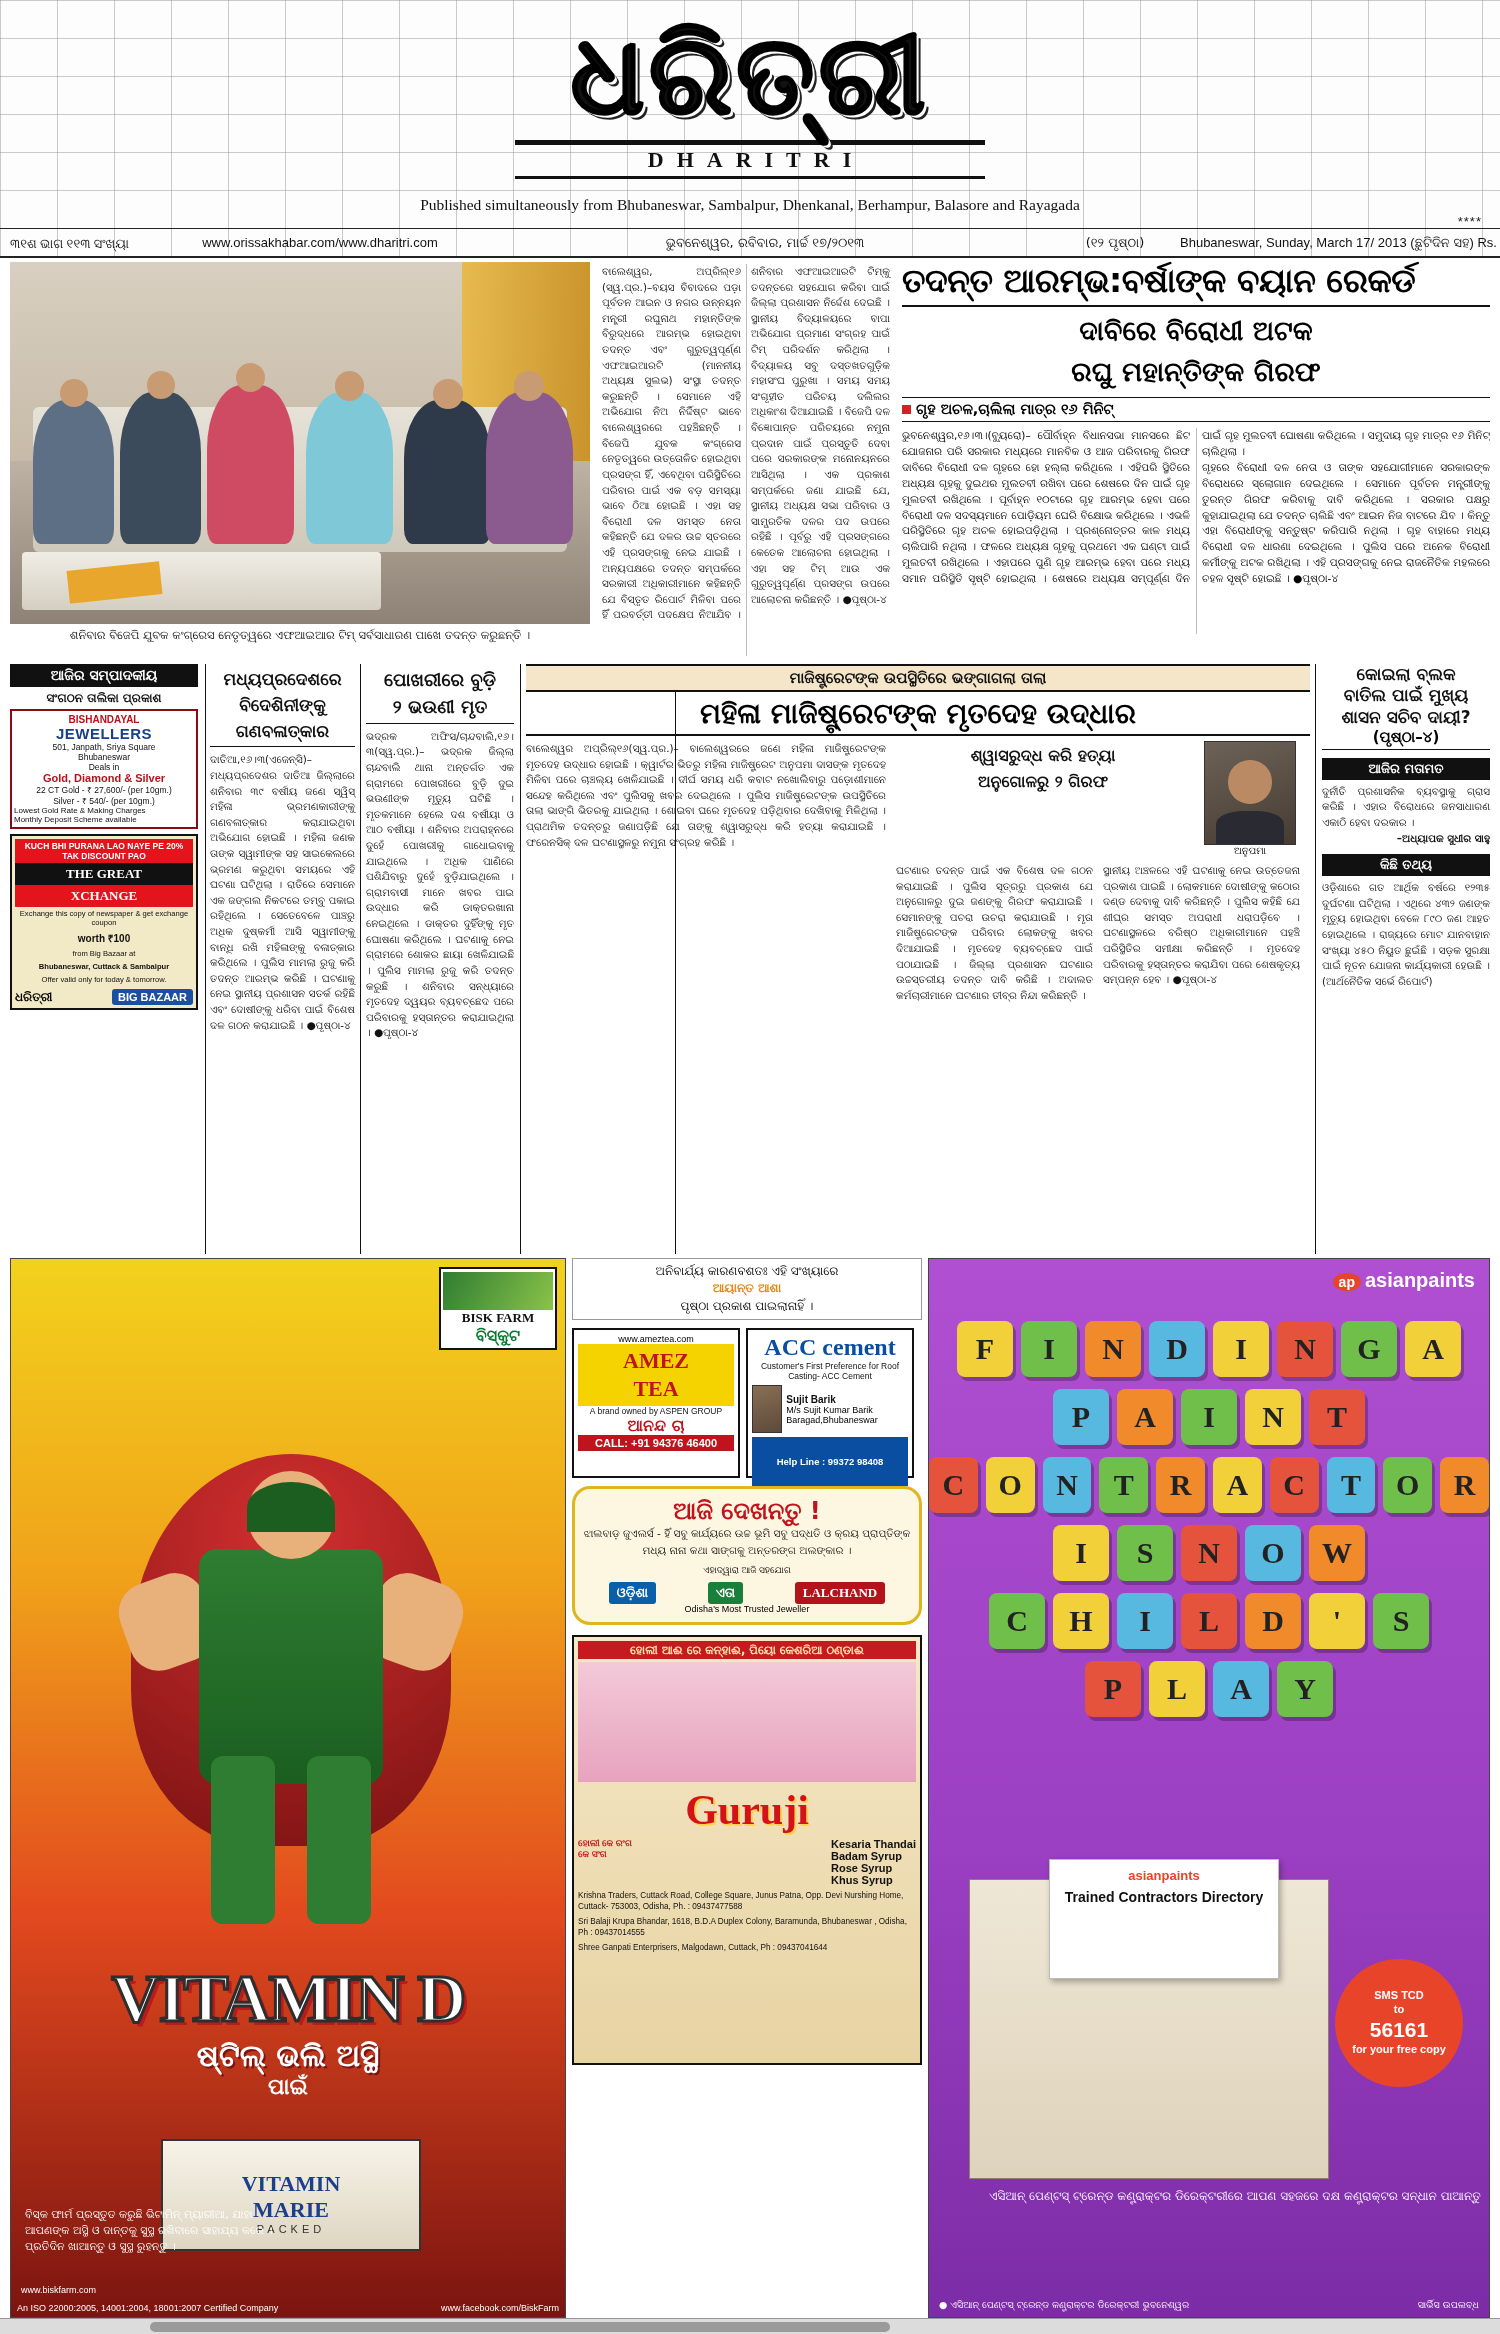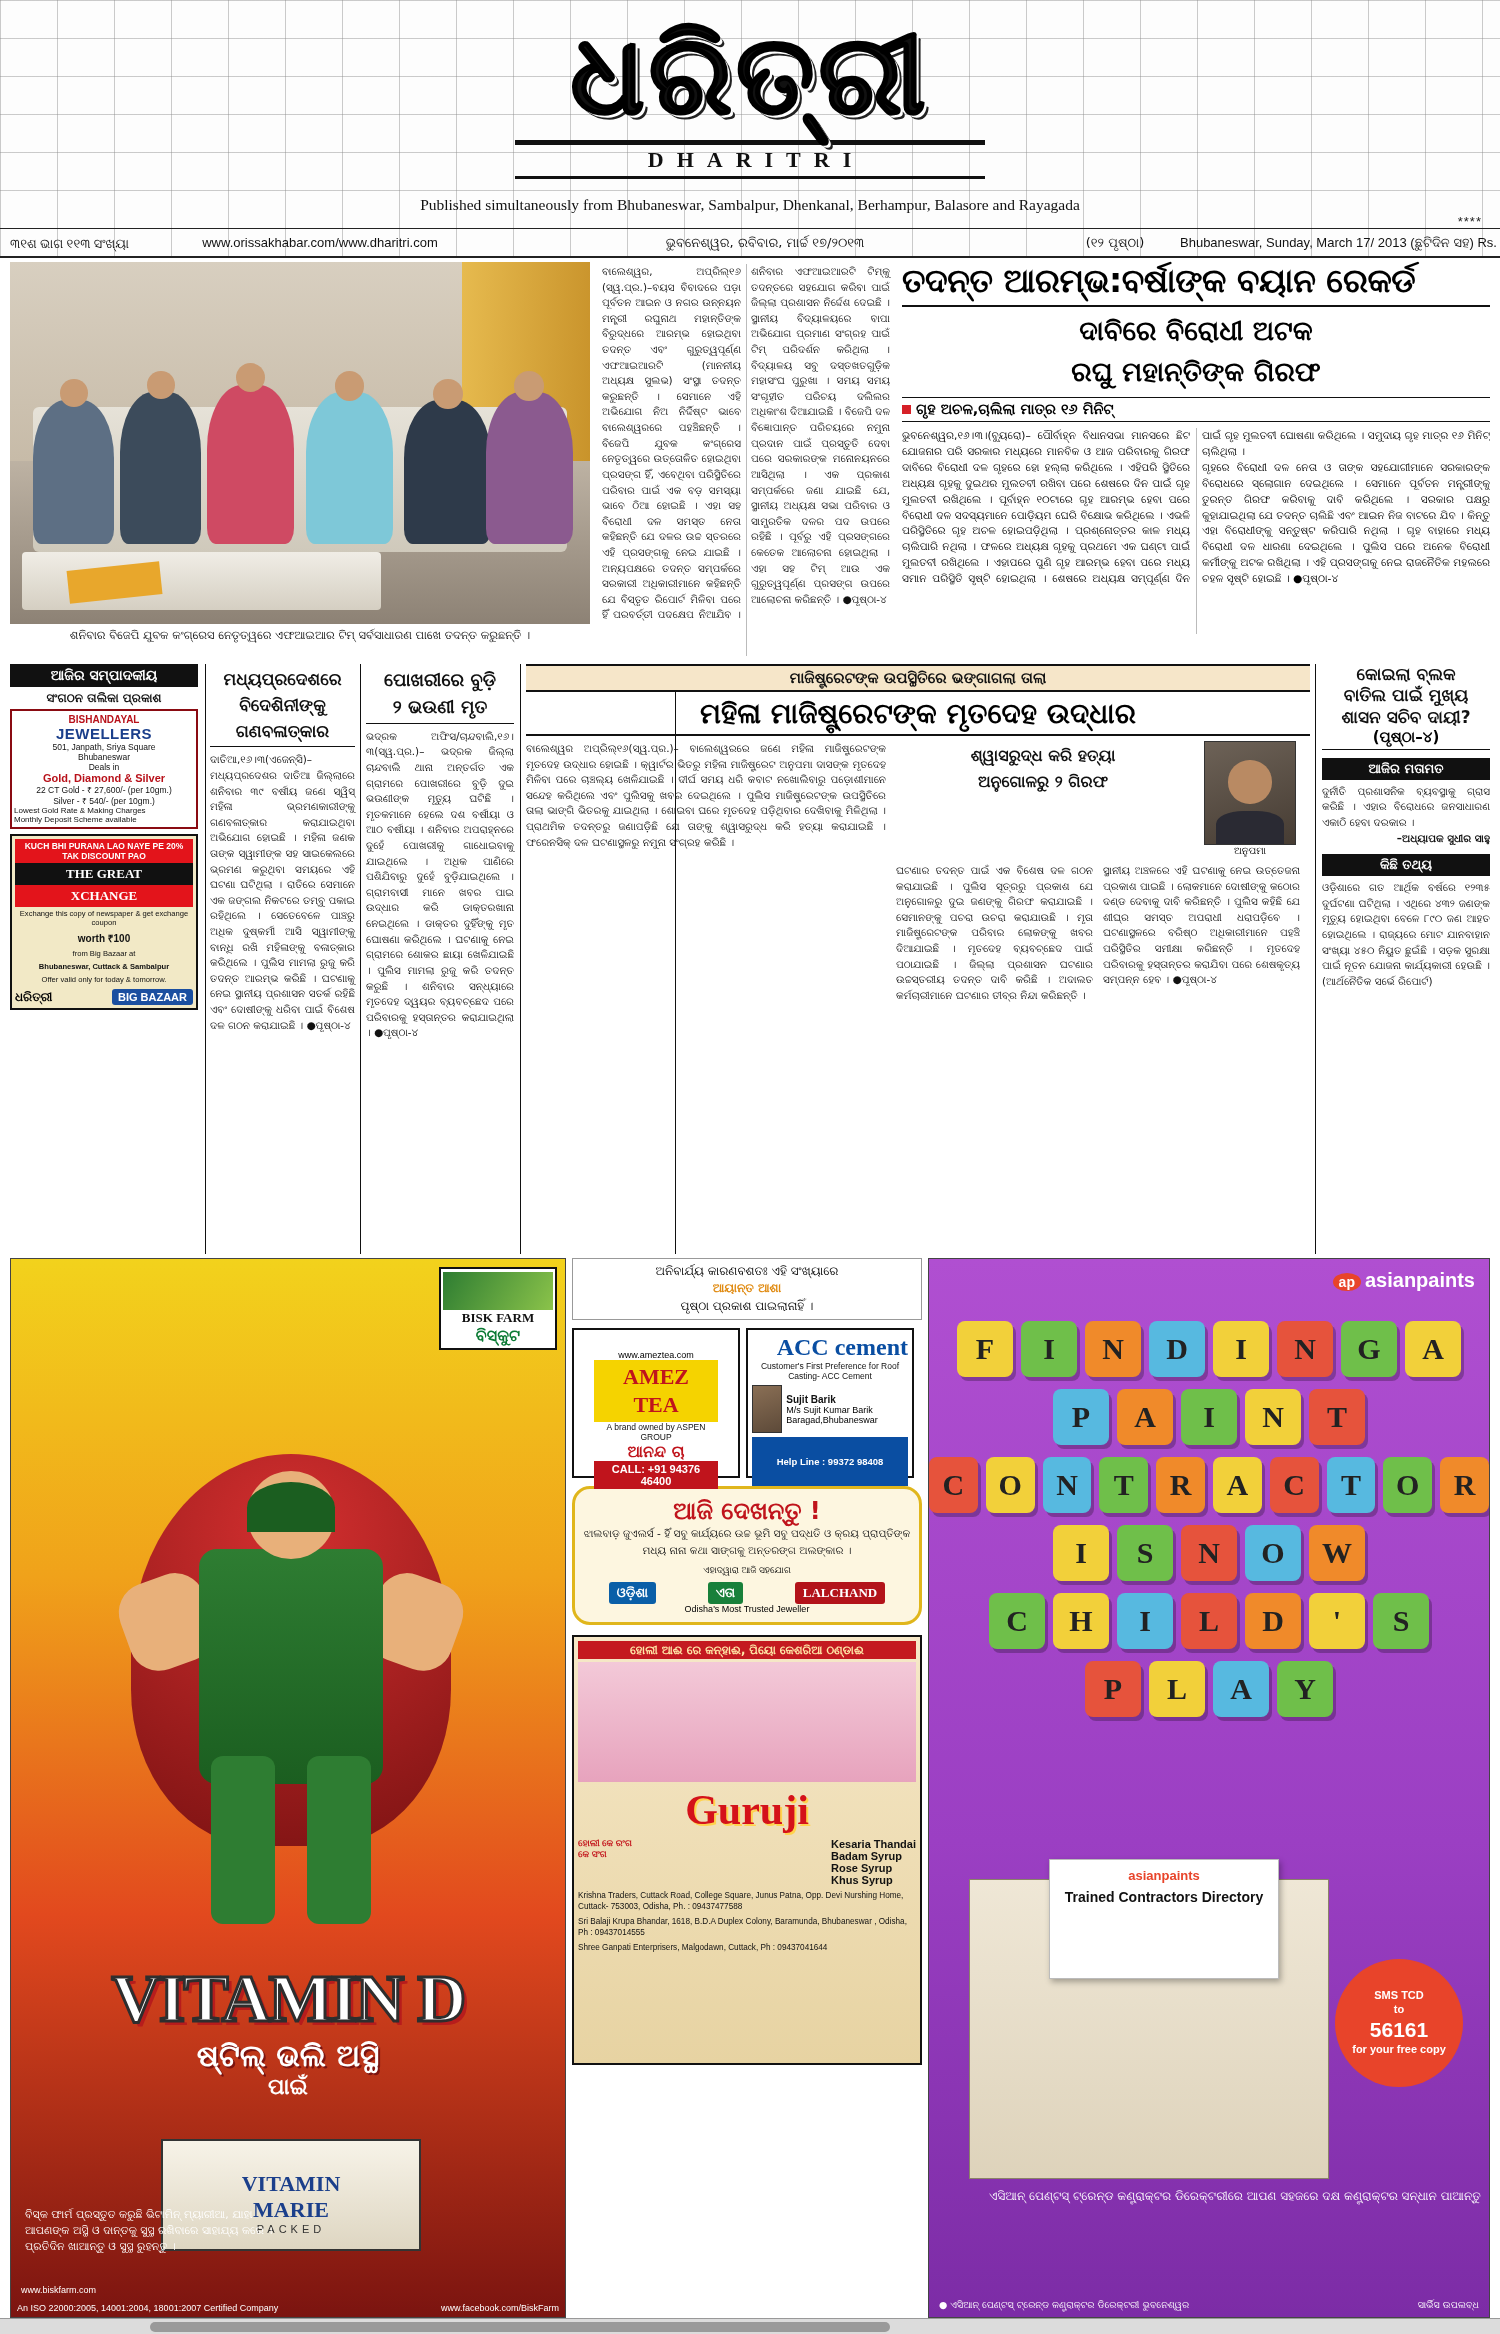--- a/index.html
+++ b/index.html
@@ -231,28 +231,28 @@
     font-size:11px; line-height:1.45; font-family:"DejaVu Sans",sans-serif;
   }
   
   .mid-ads { position:absolute; left:562px; top:0; width:350px; height:1060px; }
   .notice {
     border:1px solid #999; padding:4px; text-align:center;
     font-family:"DejaVu Sans", sans-serif; font-size:12px; line-height:1.45;
   }
   .notice .n2 { color:#e08a10; font-weight:bold; }
   .amez {
-    border:2px solid #111; background:#fff; padding:20px; text-align:center; height:150px;
+    border:2px solid #111; background:#fff; padding:4px; text-align:center; height:150px;
   }
   .amez .a1 { background:#f5d300; color:#c0141c; font-weight:bold; font-size:22px; font-family:"Liberation Serif",serif; line-height:1; padding:6px 0;}
   .amez .a2 { font-size:8.5px; color:#111; }
   .amez .a3 { color:#c0141c; font-weight:bold; font-size:16px; font-family:"DejaVu Sans",sans-serif;}
   .amez .a4 { background:#c0141c; color:#fff; font-weight:bold; font-size:11px; padding:2px;}
   .acc { border:2px solid #111; background:#fff; padding:4px; height:150px; }
-  .acc .c1 { color:#0a4ea2; font-weight:bold; font-size:24px; font-family:"Liberation Serif",serif; text-align:right;}
+  .acc .c1 { color:#0a4ea2; font-weight:bold; font-size:24px; font-family:"Liberation Serif",serif; text-align:center;}
   .acc .c2 { font-size:8.5px; text-align:center; color:#111;}
   .acc .c3 { font-size:10px; font-weight:bold; color:#111;}
   .acc .c4 { background:#0a4ea2; color:#fff; font-size:9.5px; font-weight:bold; text-align:center; padding:19px;}
   .aji {
     margin-top:8px; border:3px solid #e0b61c; border-radius:18px; background:#fdf6e0;
     padding:8px; text-align:center;
   }
   .aji .aj1 { color:#c0141c; font-weight:bold; font-size:24px; font-family:"DejaVu Sans",sans-serif;}
   .aji .aj2 { font-size:10.5px; line-height:1.6; color:#111; text-align:center; font-family:"DejaVu Sans",sans-serif;}
   .aji-brands { display:flex; justify-content:space-around; align-items:center; margin-top:6px;}

